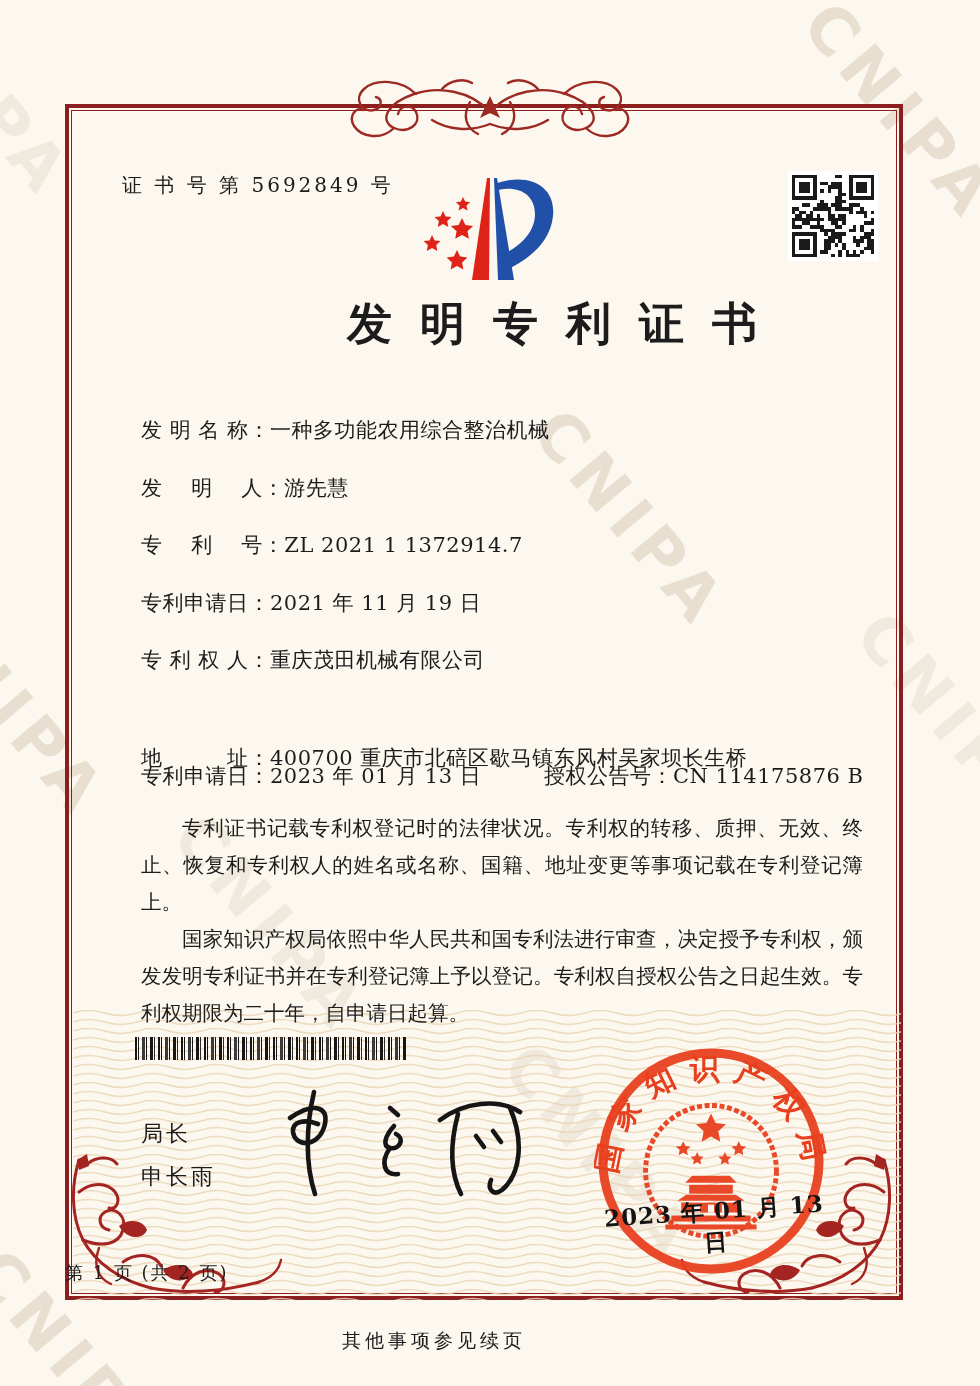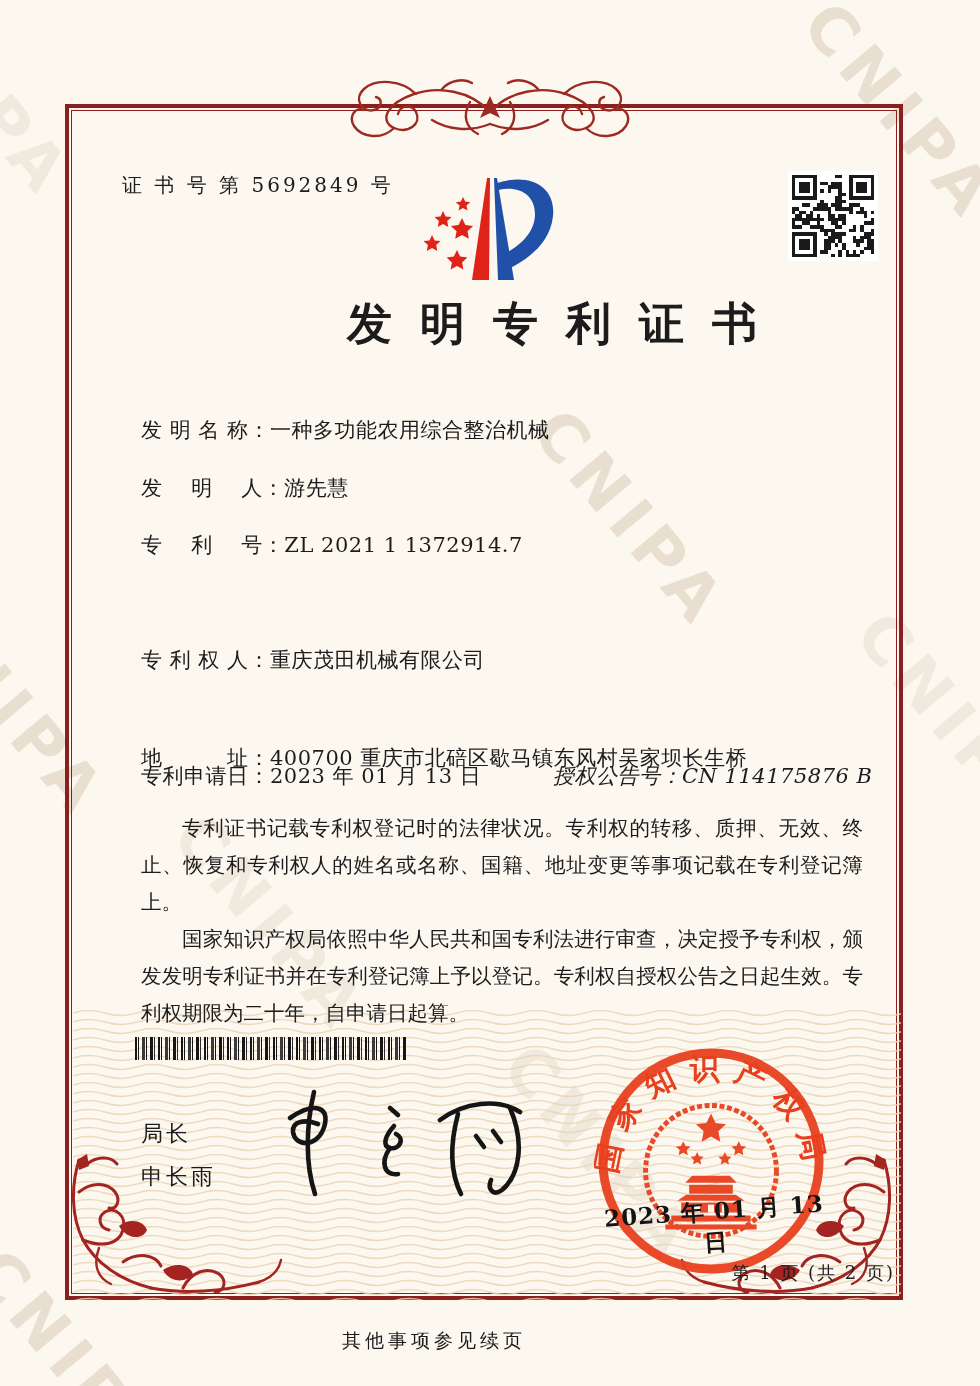--- a/index.html
+++ b/index.html
@@ -21,42 +21,42 @@
   .corner.br{left:645px;top:1152px;transform:scaleX(-1);}
   
   .cert-no{position:absolute;left:122px;top:163px;font-size:20px;letter-spacing:3px;margin-top:9px;}
   .logo{position:absolute;left:418px;top:156px;width:160px;height:140px;}
   .qr{position:absolute;left:788px;top:171px;width:90px;height:90px;}
   .title{position:absolute;left:65px;top:294px;width:974px;text-align:center;
          font-size:45px;font-weight:700;letter-spacing:28px;text-indent:28px;}
   
   .field-row{position:absolute;left:141px;font-size:21px;letter-spacing:.5px;white-space:nowrap;}
   .field-row .lbl{display:inline-block;}
-  .grant-col{position:absolute;left:412px;top:0;font-style:italic;}
+  .grant-col{position:absolute;left:403px;top:0;}
   .body-text{position:absolute;left:141px;top:810px;width:722px;font-size:20.5px;
              line-height:37px;text-align:justify;}
   .body-text p{margin:0;text-indent:2em;}
   
   .barcode{position:absolute;left:135px;top:1037px;width:272px;height:23px;
     background:repeating-linear-gradient(90deg,
       #161616 0 2px,rgba(0,0,0,0) 2px 3px,
       #161616 3px 4px,rgba(0,0,0,0) 4px 7px,
       #3a3a3a 7px 10px,rgba(0,0,0,0) 10px 11px,
       #161616 11px 12px,rgba(0,0,0,0) 12px 15px,
       #161616 15px 18px,rgba(0,0,0,0) 18px 19px,
       #2a2a2a 19px 20px,rgba(0,0,0,0) 20px 23px);}
   .signer{position:absolute;left:141px;top:1112px;
           font-family:"DejaVu Sans","Liberation Sans",sans-serif;
           font-size:22px;letter-spacing:3px;line-height:43px;}
   .signature{position:absolute;left:262px;top:1078px;width:280px;height:130px;}
   .seal{position:absolute;left:594px;top:1044px;width:234px;height:234px;}
   .seal-date{position:absolute;left:596px;top:1196px;width:238px;text-align:center;
              font-size:23px;font-weight:700;letter-spacing:1px;color:#141414;
              transform:rotate(-4deg);}
-  .page-info{position:absolute;left:65px;top:1261px;width:830px;text-align:right;
+  .page-info{position:absolute;left:65px;top:1261px;width:830px;text-align:left;
              font-size:18px;letter-spacing:2px;}
   .footer-note{position:absolute;left:0;top:1328px;width:868px;text-align:center;
                font-size:19px;letter-spacing:4px;}
 </style>
 </head>
 <body>
 
 <div class="page">
 
   <div class="wm" style="left:845px;top:-12px;">CNIPA</div>
@@ -328,20 +328,23 @@
 
   <div class="field-row" style="top:416px;">
     <span class="lbl">发 明 名 称：</span><span>一种多功能农用综合整治机械</span>
   </div>
   <div class="field-row" style="top:474px;">
     <span class="lbl">发　 明　 人：</span><span>游先慧</span>
   </div>
   <div class="field-row" style="top:531px;">
     <span class="lbl">专　 利　 号：</span><span>ZL 2021 1 1372914.7</span>
   </div>
+  <div class="field-row" style="top:589px;">
+    <span class="lbl">专利申请日：</span><span>2021 年 11 月 19 日</span>
+  </div>
   <div class="field-row" style="top:646px;">
     <span class="lbl">专 利 权 人：</span><span>重庆茂田机械有限公司</span>
   </div>
   <div class="field-row" style="top:704px;margin-top:40px;">
     <span class="lbl">地　　　址：</span><span>400700 重庆市北碚区歇马镇东风村吴家坝长生桥</span>
   </div>
   <div class="field-row" style="top:762px;width:722px;">
     <span class="lbl">专利申请日：</span><span>2023 年 01 月 13 日</span>
     <span class="grant-col">
       <span>授权公告号：</span><span>CN 114175876 B</span>

